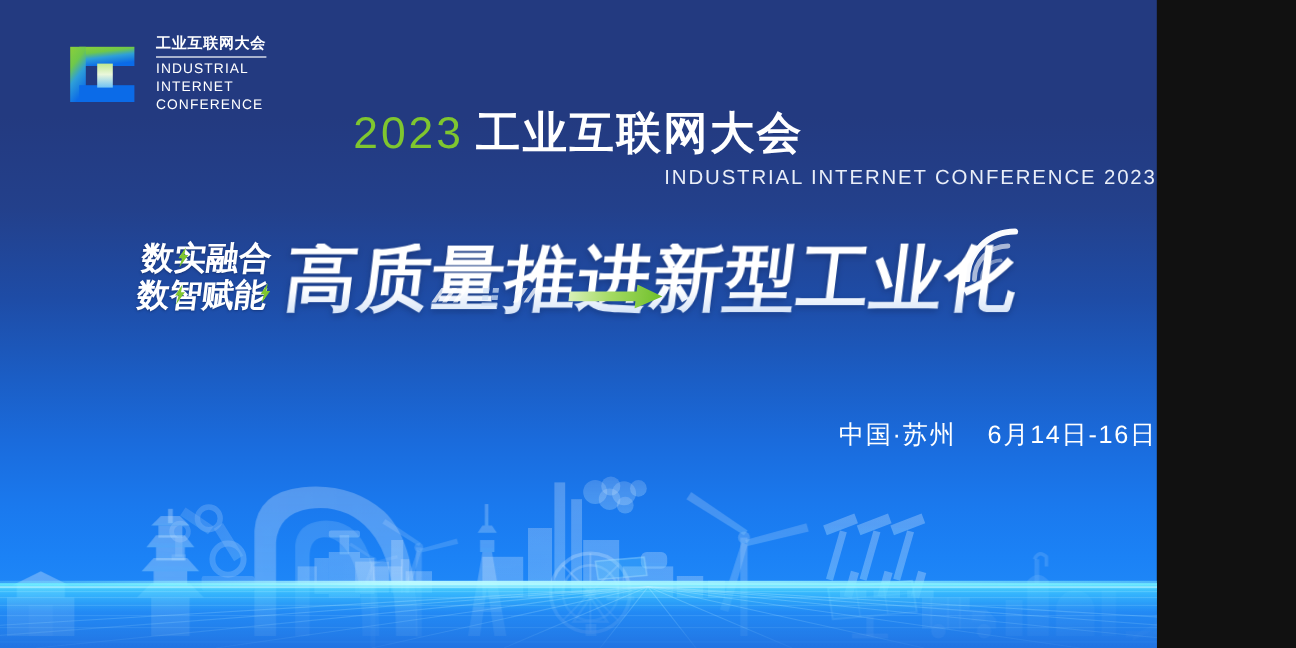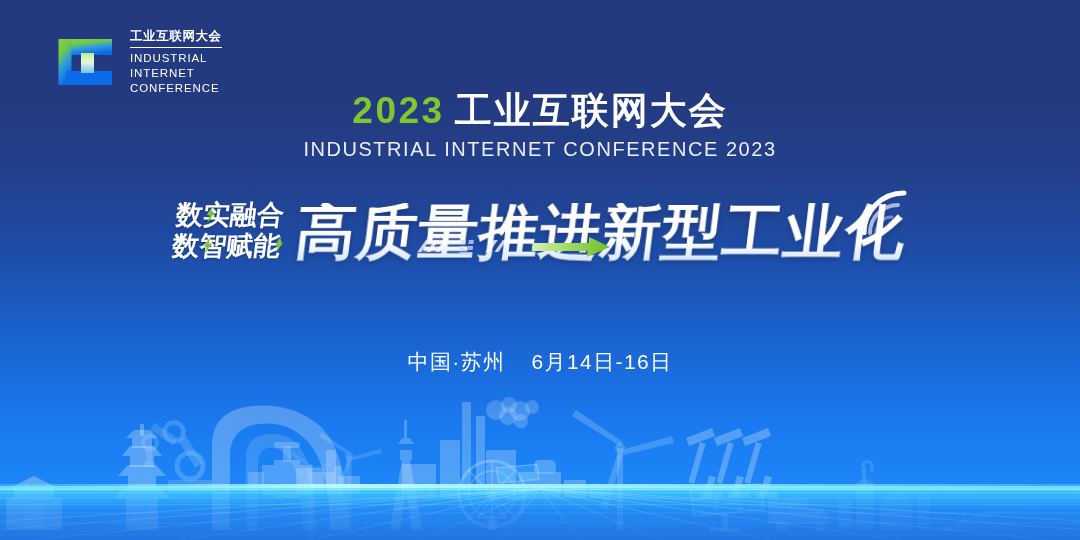--- a/index.html
+++ b/index.html
@@ -3,21 +3,21 @@
 <meta charset="utf-8">
 <title>Industrial Internet Conference 2023</title>
 <style>
   html, body {
     margin: 0;
     padding: 0;
     background: #111;
   }
   #poster {
     position: relative;
-    width: 1080px;
+    width: 964px;
     height: 540px;
     overflow: hidden;
     font-family: "Liberation Sans", "DejaVu Sans", sans-serif;
     background: linear-gradient(to bottom,
       #233A80 0%,
       #233A80 18%,
       #23408B 32%,
       #1E4CA6 46%,
       #1B5DC4 58%,
       #1A6BDC 68%,
@@ -79,35 +79,36 @@
   .title-main {
     font-size: 37px;
     font-weight: bold;
     line-height: 1.0;
     white-space: nowrap;
     letter-spacing: 1px;
   }
   .title-year {
     color: #7FC62F;
     letter-spacing: 2.5px;
-    font-weight: 700;
+    font-weight: 400;
   }
   .title-cn {
     color: #FFFFFF;
     letter-spacing: 2px;
     margin-left: 10px;
     font-weight: bold;
   }
   .title-sub {
     margin-top: 9px;
-    font-size: 20px;
+    font-size: 17px;
     color: #E9EEF8;
     letter-spacing: 1.55px;
     font-weight: 400;
     white-space: nowrap;
+    text-align: right;
   }
 
   
   .slogan-row {
     position: absolute;
     left: 0;
     right: 0;
     top: 183px;
     height: 100px;
     display: flex;
@@ -189,21 +190,21 @@
     height: 50px;
     pointer-events: none;
   }
 
   
   .date-line {
     position: absolute;
     left: 0;
     right: 0;
     top: 348px;
-    text-align: center;
+    text-align: right;
     font-size: 21px;
     color: #FFFFFF;
     letter-spacing: 1.4px;
     font-weight: 400;
     white-space: nowrap;
   }
   .date-gap { display: inline-block; width: 26px; }
 
   
   .skyline {

